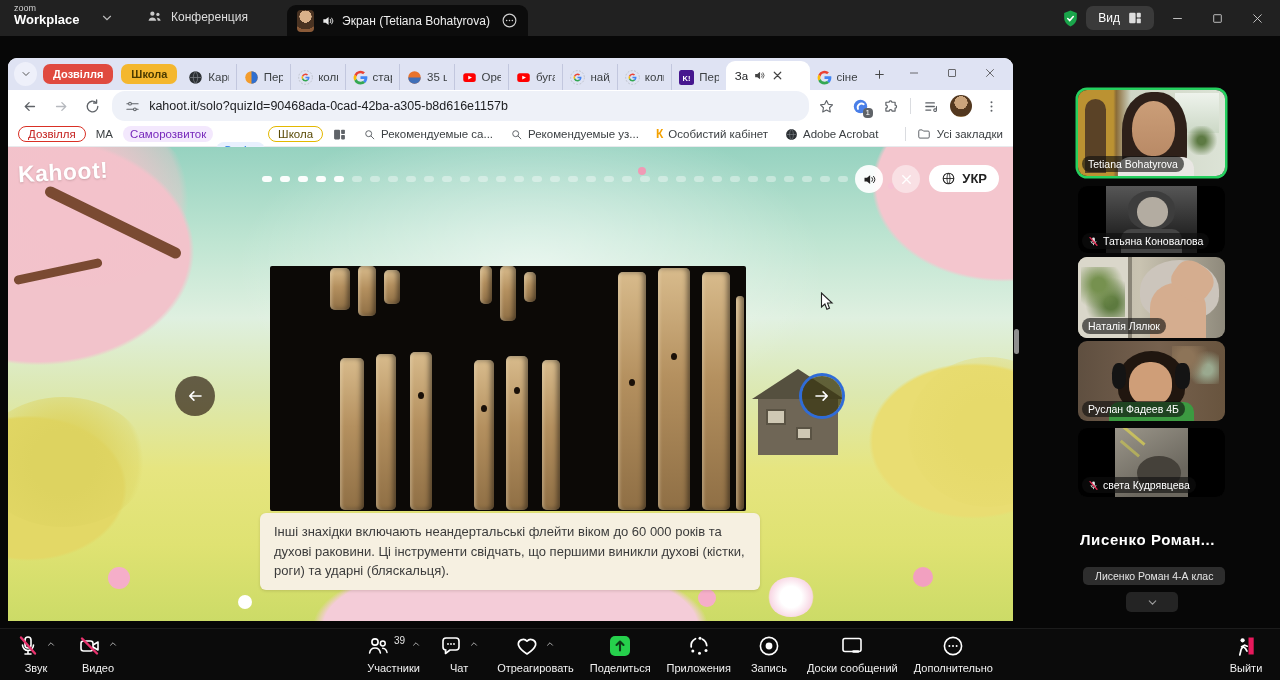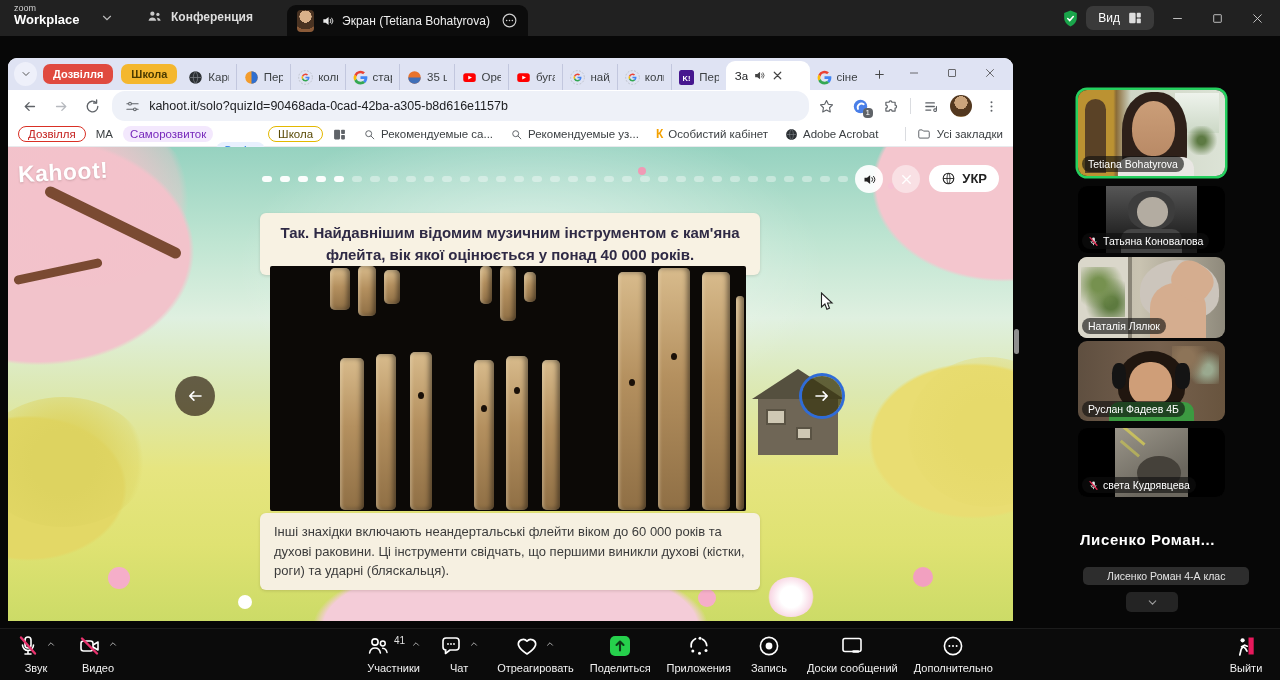--- a/index.html
+++ b/index.html
@@ -8,21 +8,21 @@
          font-family:"Liberation Sans",sans-serif;-webkit-font-smoothing:antialiased;}
   .ic{display:inline-flex;align-items:center;justify-content:center;flex:0 0 auto;}
   .ic svg{width:100%;height:100%;display:block;}
 
   
   .titlebar{position:absolute;left:0;top:0;width:1280px;height:36px;background:#212121;color:#e6e6e6;}
   .zlogo{position:absolute;left:14px;top:4px;line-height:1.05;}
   .zlogo .l1{font-size:9px;color:#cfcfcf;display:block;}
   .zlogo .l2{font-size:13px;font-weight:700;color:#fff;display:block;}
   .zlogo-caret{position:absolute;left:100px;top:11px;width:14px;height:14px;color:#bbb;}
-  .ztab-meeting{position:absolute;left:146px;top:8px;display:flex;align-items:center;gap:8px;font-size:12px;color:#ddd;font-weight:bold;}
+  .ztab-meeting{position:absolute;left:146px;top:8px;display:flex;align-items:center;gap:8px;font-size:12px;color:#ddd;}
   .ztab-meeting .ic{width:17px;height:17px;color:#c9c9c9;}
   .ztab-screen{position:absolute;left:287px;top:5px;height:31px;min-width:172px;background:#0c0c0c;
                border-radius:9px 9px 0 0;display:flex;align-items:center;gap:7px;padding:0 10px;}
   .avatar-mini{width:17px;height:22px;border-radius:4px;
     background:radial-gradient(circle at 50% 30%,#d9b18a 0 34%,#4a3322 35% 72%,#8a5a38 73%);}
   .ztab-screen .spk{width:14px;height:14px;color:#e8e8e8;}
   .ztab-screen .lbl{font-size:12px;color:#eee;white-space:nowrap;}
   .ztab-screen .dots{width:17px;height:17px;color:#cfcfcf;margin-left:4px;}
   .tb-right{position:absolute;right:6px;top:4px;display:flex;align-items:center;gap:6px;}
   .shield{width:19px;height:19px;}
@@ -134,21 +134,21 @@
   
   .ptile{position:absolute;left:1078px;width:147px;border-radius:9px;overflow:hidden;background:#101010;}
   .ptile.speaking{box-shadow:0 0 0 2.5px #25d05f;}
   .layer{position:absolute;}
   .ptag{position:absolute;left:4px;bottom:4px;background:rgba(15,15,15,.62);color:#fff;font-size:10.5px;
         padding:2px 6px;border-radius:8px;display:flex;gap:4px;align-items:center;max-width:94%;white-space:nowrap;}
   .ptag .ic{width:11px;height:11px;}
   .pname-big{position:absolute;left:1080px;top:531px;width:146px;color:#fff;font-weight:700;
              font-size:15px;letter-spacing:.6px;}
   .self-chip{position:absolute;left:1083px;top:567px;background:#2d2d2d;color:#e4e4e4;font-size:10.5px;
-             padding:3px 24px;border-radius:5px;}
+             padding:3px 12px;border-radius:5px;}
   .more-part{position:absolute;left:1126px;top:592px;width:52px;height:20px;background:#242424;border-radius:5px;
              display:flex;align-items:center;justify-content:center;color:#9c9c9c;}
   .more-part .ic{width:13px;height:13px;}
 
   
   .toolbar{position:absolute;left:0;bottom:0;width:1280px;height:52px;background:#0b0b0b;border-top:1px solid #1c1c1c;}
   .tgroup{position:absolute;top:5px;display:flex;gap:18px;}
   .tg-left{left:14px;}
   .tg-center{left:366px;gap:16px;}
   .tg-right{right:12px;}
@@ -643,21 +643,20 @@
         <span class="lang-pill">
           <span class="ic" id="i-globe">
               <svg viewBox="0 0 24 24">
                 <circle cx="12" cy="12" r="8.5" stroke="currentColor" fill="none" stroke-width="1.7"></circle>
                 <path d="M3.5 12h17M12 3.5c3.2 2.6 3.2 14.4 0 17-3.2-2.6-3.2-14.4 0-17z" stroke="currentColor" fill="none" stroke-width="1.4"></path>
               </svg>
             </span>
           <span>УКР</span>
         </span>
       </div>
-      <div class="q-card">Так. Найдавнішим відомим музичним інструментом є кам'яна флейта, вік якої оцінюється у понад 40 000 років.</div>
       <div class="flute" id="flute" aria-label="Стародавні кістяні флейти на чорному тлі">
           <div class="bone" style="left: 60px; top: 2px; width: 20px; height: 42px;"></div>
           <div class="bone" style="left: 88px; top: 0px; width: 18px; height: 50px;"></div>
           <div class="bone" style="left: 114px; top: 4px; width: 16px; height: 34px;"></div>
           <div class="bone" style="left: 210px; top: 0px; width: 12px; height: 38px;"></div>
           <div class="bone" style="left: 230px; top: 0px; width: 16px; height: 55px;"></div>
           <div class="bone" style="left: 254px; top: 6px; width: 12px; height: 30px;"></div>
           <div class="bone" style="left: 70px; top: 92px; width: 24px; height: 152px;"></div>
           <div class="bone" style="left: 106px; top: 88px; width: 20px; height: 156px;"></div>
           <div class="bone" style="left: 140px; top: 86px; width: 22px; height: 158px;">
@@ -827,21 +826,21 @@
         <div class="tbtn">
           <span class="irow">
             <span class="ic micon">
               <svg viewBox="0 0 24 24">
                 <circle cx="9" cy="8" r="3.1" stroke="#fff" fill="none" stroke-width="1.6"></circle>
                 <path d="M3.6 19c.5-3.2 2.8-5 5.4-5s4.9 1.8 5.4 5" stroke="#fff" fill="none" stroke-width="1.6" stroke-linecap="round"></path>
                 <circle cx="16.8" cy="9.5" r="2.4" stroke="#fff" fill="none" stroke-width="1.5"></circle>
                 <path d="M16.7 14.2c2.3.2 3.9 1.8 4.3 4.3" stroke="#fff" fill="none" stroke-width="1.5" stroke-linecap="round"></path>
               </svg>
             </span>
-            <span class="badge">41</span>
+            <span class="badge">39</span>
             <span class="ic caret">
               <svg viewBox="0 0 24 24">
                 <path d="M6 15l6-6 6 6" stroke="currentColor" fill="none" stroke-width="2" stroke-linecap="round"></path>
               </svg>
             </span>
           </span>
           <span class="lbl">Участники</span>
         </div>
         <div class="tbtn">
           <span class="irow">

